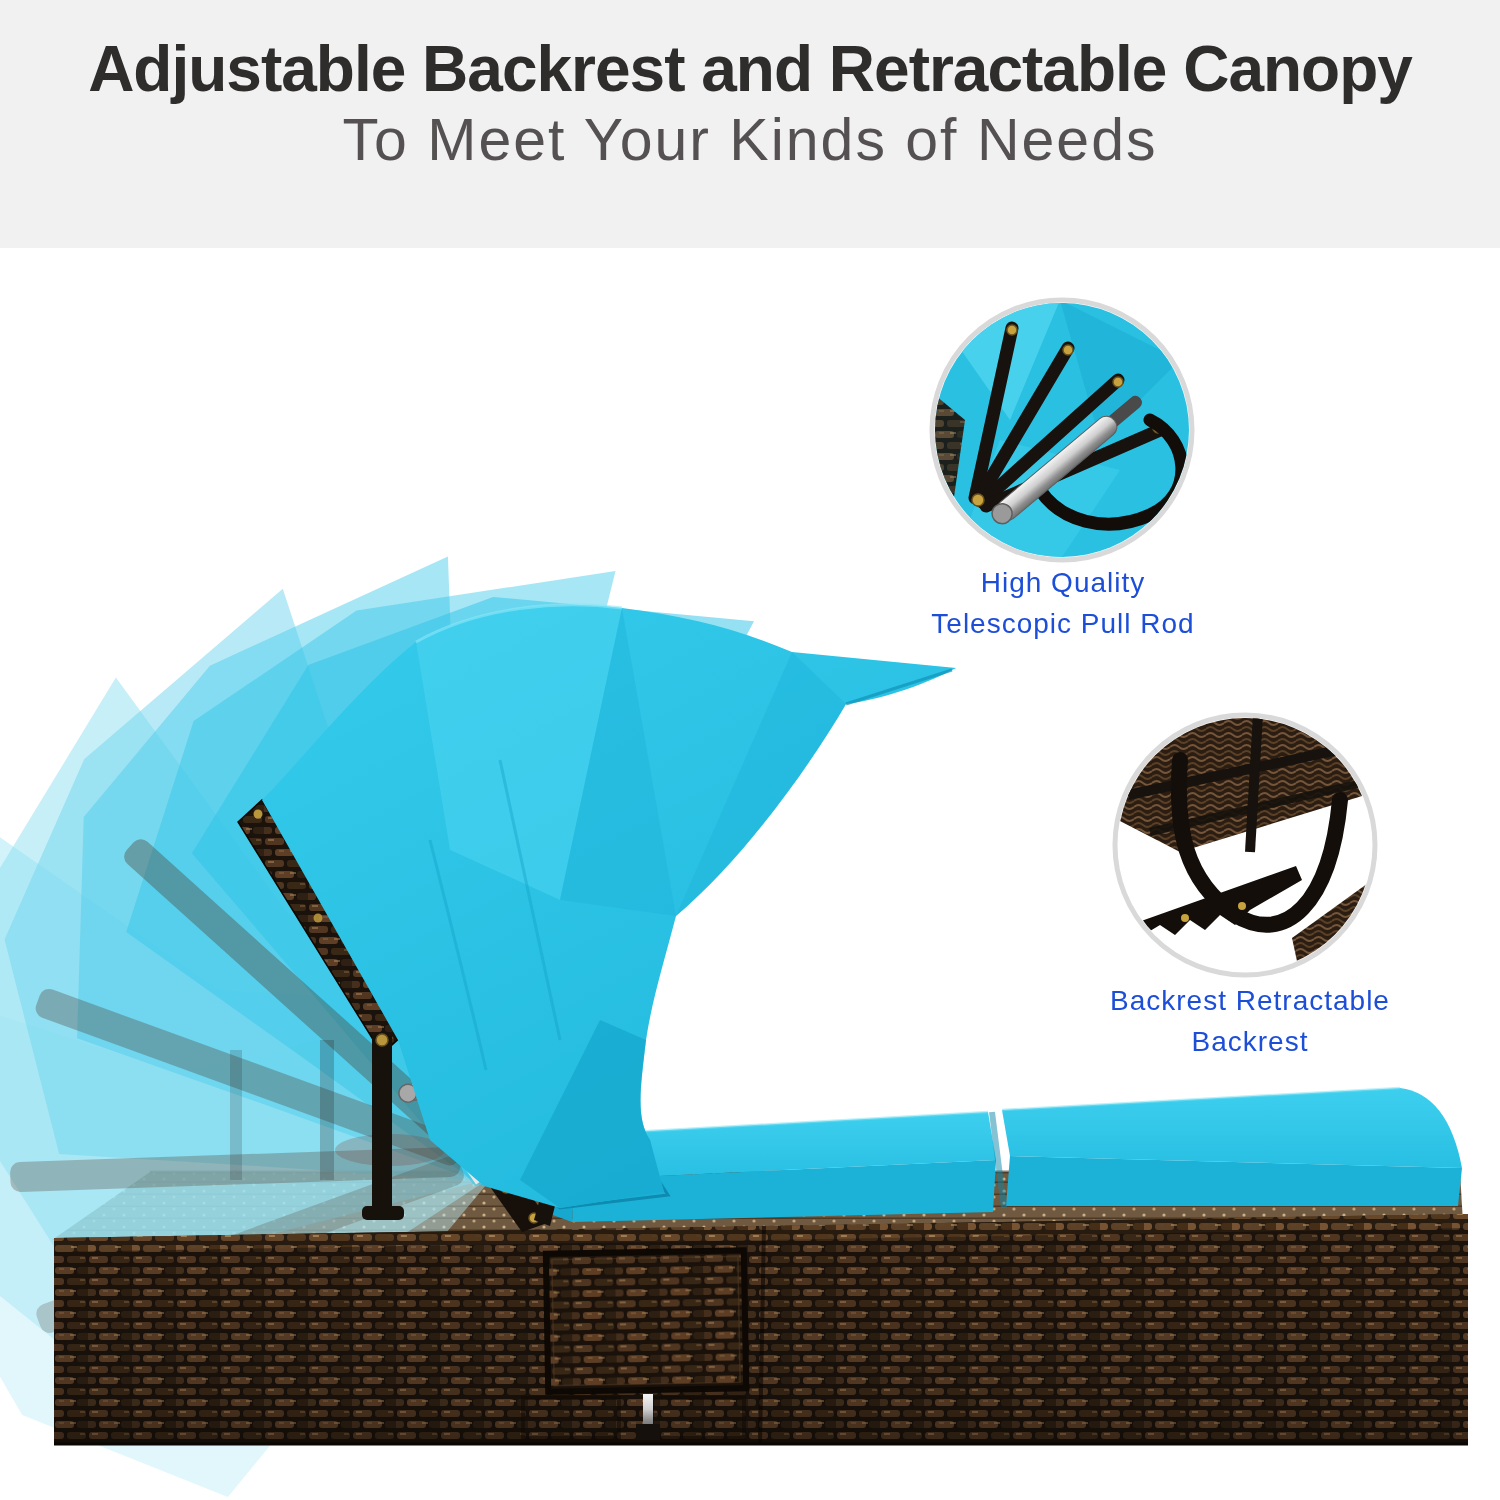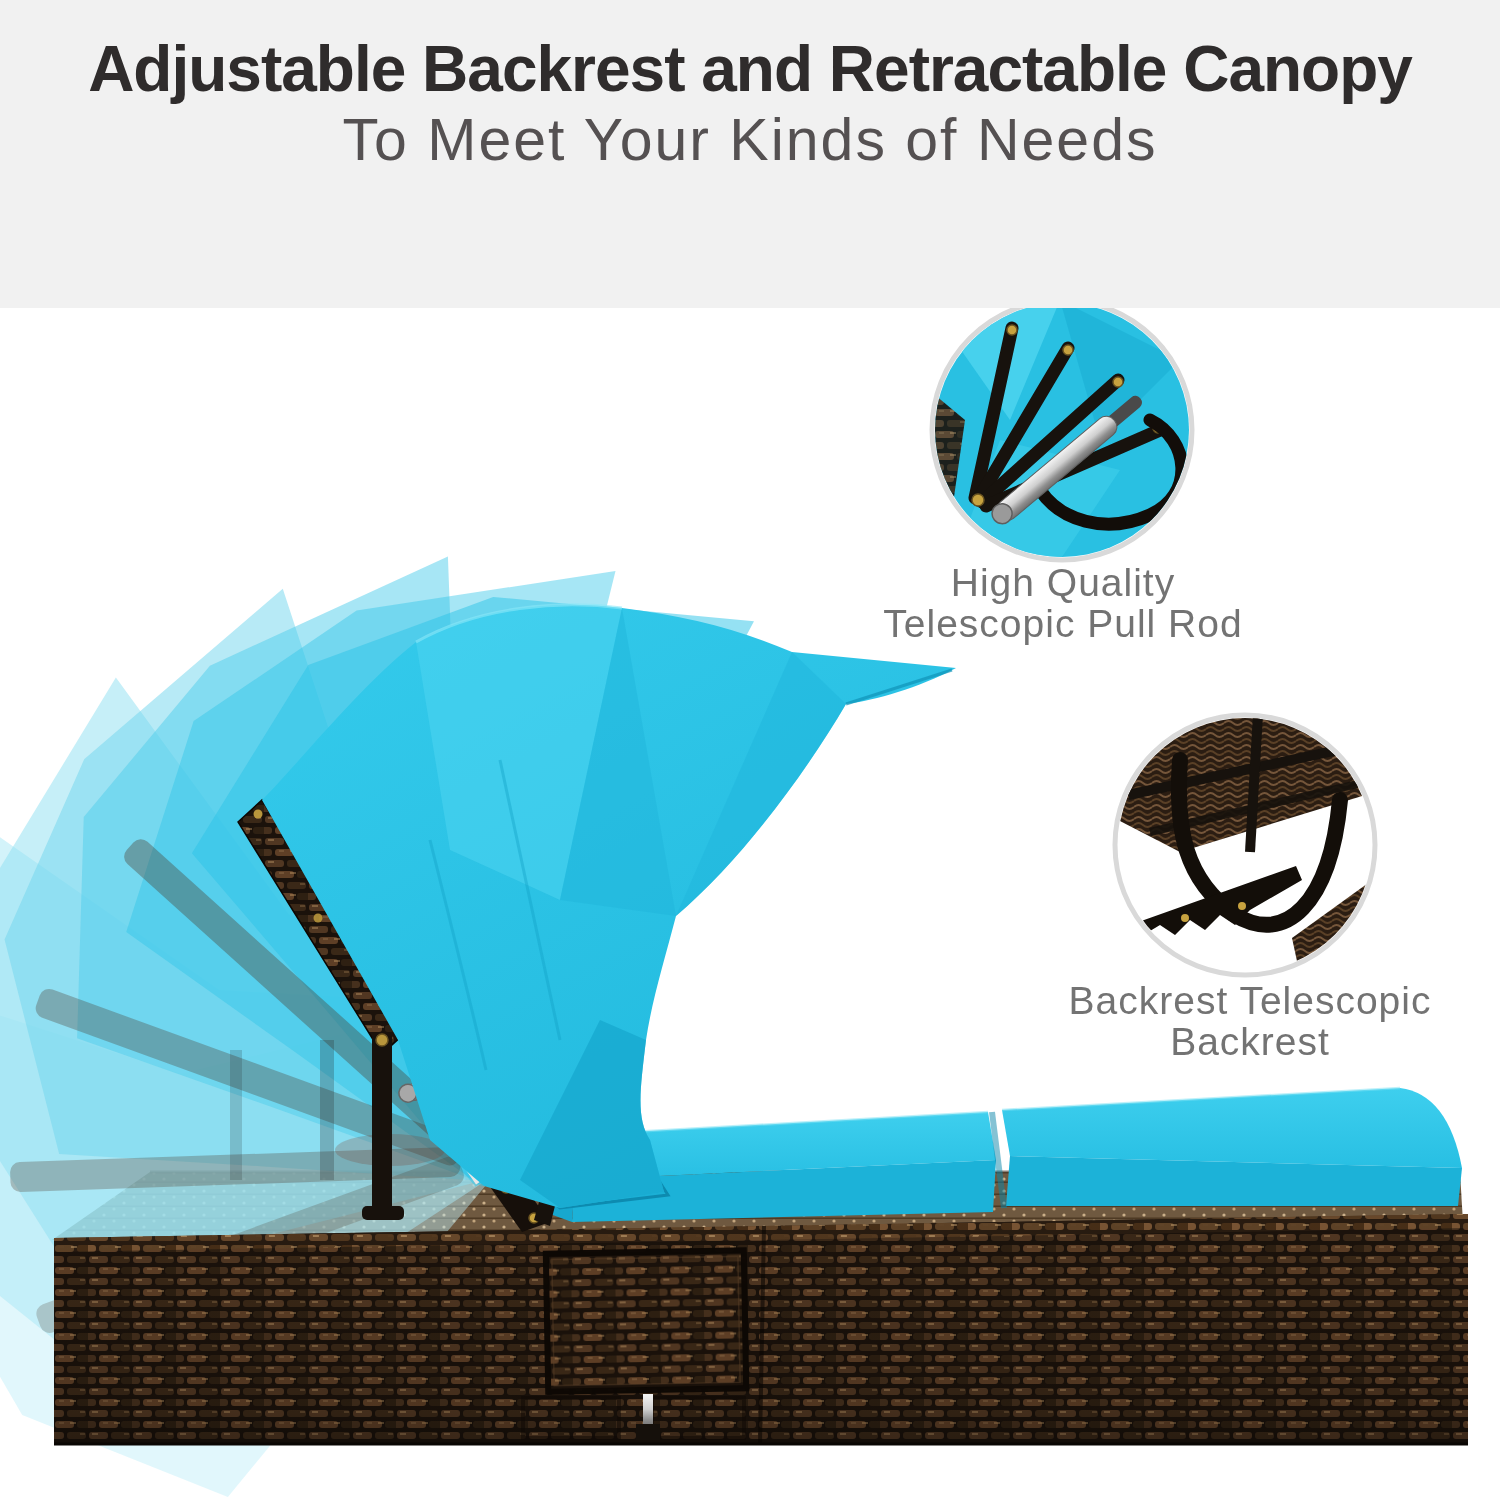--- a/index.html
+++ b/index.html
@@ -1,53 +1,53 @@
 <!DOCTYPE html>
 <html><head>
 <meta charset="utf-8">
 <style>
   html,body{margin:0;padding:0;}
   body{
     width:1500px;height:1500px;position:relative;overflow:hidden;
     background:#ffffff;font-family:"Liberation Sans", sans-serif;
   }
   .band{
-    position:absolute;left:0;top:0;width:1500px;height:308px;
+    position:absolute;left:0;top:0;width:1500px;height:248px;
     background:#f1f1f1;z-index:2;text-align:center;
   }
   .band h1{
     margin:34px 0 0 0;font-size:64px;font-weight:bold;color:#2f2c2c;
     letter-spacing:-1px;line-height:70px;
   }
   .band .sub{
     margin-top:10px;font-size:59px;font-weight:400;color:#555152;
     letter-spacing:2px;line-height:52px;
   }
   .stage{position:absolute;left:0;top:0;width:1500px;height:1500px;z-index:1;}
   .caption{
-    position:absolute;z-index:3;text-align:center;color:#737373;
-    font-size:39px;line-height:41px;font-weight:400;letter-spacing:1px;
+    position:absolute;z-index:3;text-align:center;color:#1d4ed8;
+    font-size:28px;line-height:41px;font-weight:400;letter-spacing:1px;
   }
   .cap-rod{left:848px;top:562px;width:430px;}
   .cap-mech{left:1030px;top:980px;width:440px;}
 </style>
 </head>
 <body>
 
 <div class="band">
   <h1>Adjustable Backrest and Retractable Canopy</h1>
   <div class="sub">To Meet Your Kinds of Needs</div>
 </div>
 
 <div class="caption cap-rod">
   <div>High Quality</div>
   <div>Telescopic Pull Rod</div>
 </div>
 <div class="caption cap-mech">
-  <div>Backrest Telescopic</div>
+  <div>Backrest Retractable</div>
   <div>Backrest</div>
 </div>
 
 <svg class="stage" viewBox="0 0 1500 1500">
   <defs>
     <pattern id="wicker" width="44" height="22" patternUnits="userSpaceOnUse">
       <rect width="44" height="22" fill="#1b120b"></rect>
       <rect x="1" y="2" width="19" height="7" rx="3" fill="#513722"></rect>
       <rect x="23" y="2" width="19" height="7" rx="3" fill="#3a2817"></rect>
       <rect x="-11" y="13" width="19" height="7" rx="3" fill="#46301d"></rect>

